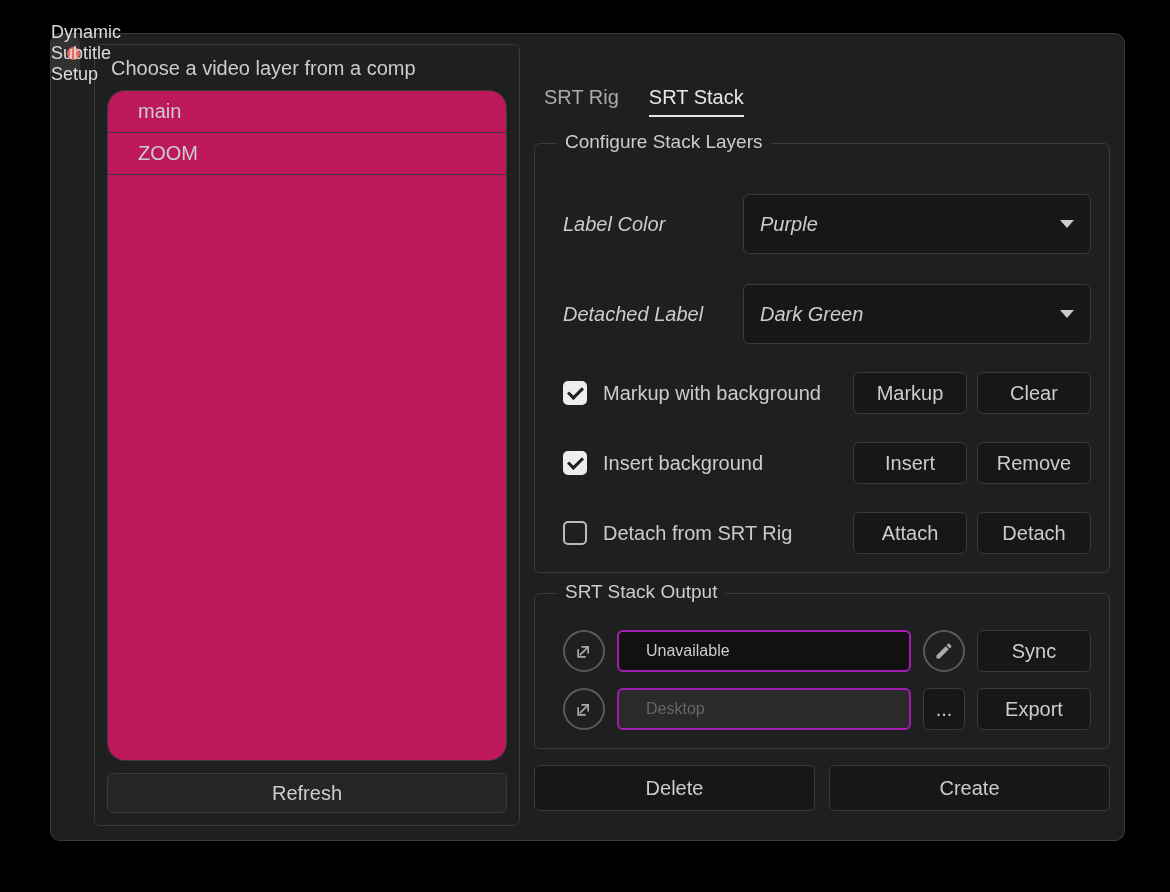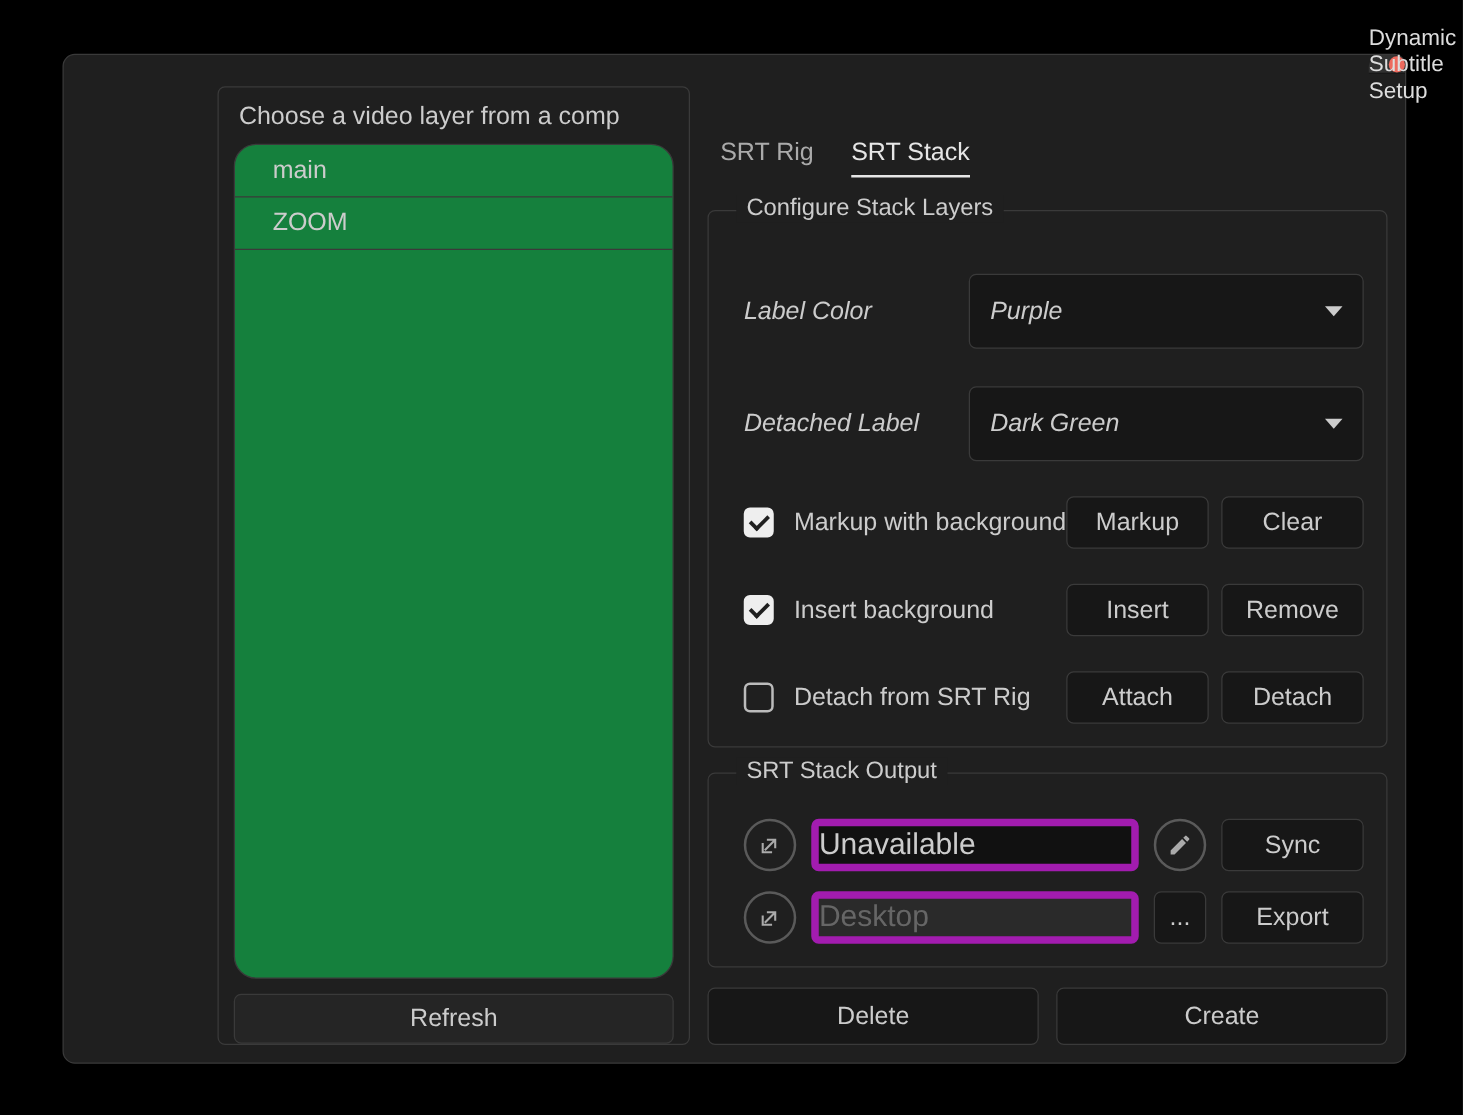--- a/index.html
+++ b/index.html
@@ -7,30 +7,29 @@
     background: #000;
     font-family: -apple-system, BlinkMacSystemFont, "Segoe UI", Arial, sans-serif;
     width: 1170px;
     height: 892px;
     overflow: hidden;
     color: #ccc;
   }
   .window {
     position: absolute;
     left: 50px;
-    top: 43px;
+    top: 33px;
     width: 1075px;
     height: 808px;
     background: #1f1f1f;
     border-radius: 10px;
     border: 1px solid #3a3a3a;
     box-shadow: 0 10px 40px rgba(0,0,0,0.6);
     display: flex;
-    flex-direction: column;
-    align-items: flex-end;
+    flex-direction: row;
   }
   .titlebar {
     height: 40px;
     background: #323232;
     border-top-left-radius: 10px;
     border-top-right-radius: 10px;
     display: flex;
     align-items: center;
     position: relative;
     border-bottom: 1px solid #111;
@@ -49,36 +48,36 @@
     color: #ddd;
     pointer-events: none;
   }
   .content {
     flex: 1;
     display: flex;
     padding: 10px 14px 14px 14px;
     gap: 14px;
   }
   .left-panel {
-    width: 378px;
-    border: 1px solid #3a3a3a;
-    border-radius: 6px;
-    padding: 12px 12px 0 12px;
+    width: 426px;
+    border: 1px solid #3a3a3a;
+    border-radius: 6px;
+    padding: 12px 12px 12px 12px;
     display: flex;
     flex-direction: column;
   }
   .left-title {
     font-size: 20px;
     color: #ccc;
     margin-bottom: 10px;
     margin-left: 4px;
   }
   .list {
     flex: 1;
-    background: #15803d;
+    background: #be185d;
     border: 1px solid #3a3a3a;
     border-radius: 18px;
     overflow: hidden;
   }
   .list-row {
     height: 42px;
     display: flex;
     align-items: center;
     padding-left: 30px;
     font-size: 20px;
@@ -237,26 +236,26 @@
     align-items: center;
     justify-content: center;
     cursor: pointer;
     flex-shrink: 0;
   }
   .icon-circle svg { width: 20px; height: 20px; }
   .output-text {
     flex: 1;
     height: 42px;
     background: #111;
-    border: 6px solid #a21caf;
-    border-radius: 6px;
-    display: flex;
-    align-items: center;
-    padding: 0 0;
-    font-size: 24px;
+    border: 2px solid #a21caf;
+    border-radius: 6px;
+    display: flex;
+    align-items: center;
+    padding: 0 27px;
+    font-size: 16px;
   }
   .output-text.enabled { color: #ccc; }
   .output-text.disabled { background: #2a2a2a; color: #666; }
   .ellipsis-btn {
     width: 42px; height: 42px;
     background: #171717;
     border: 1px solid #3a3a3a;
     border-radius: 6px;
     display:flex; align-items:center; justify-content:center;
     font-size: 20px;

